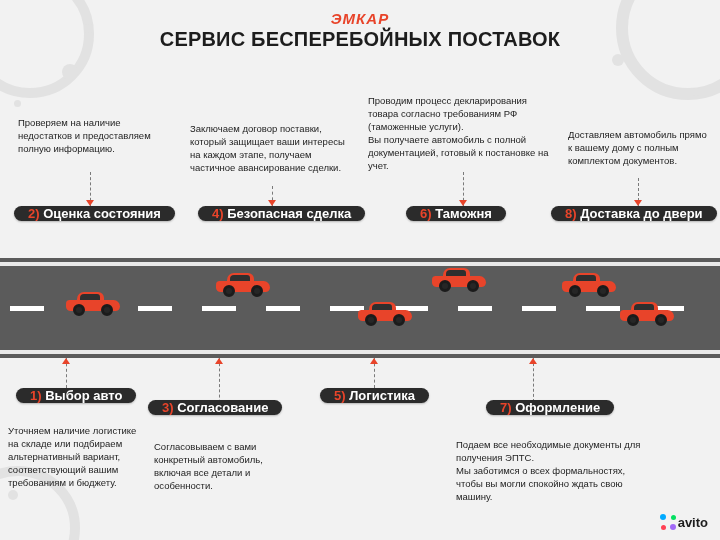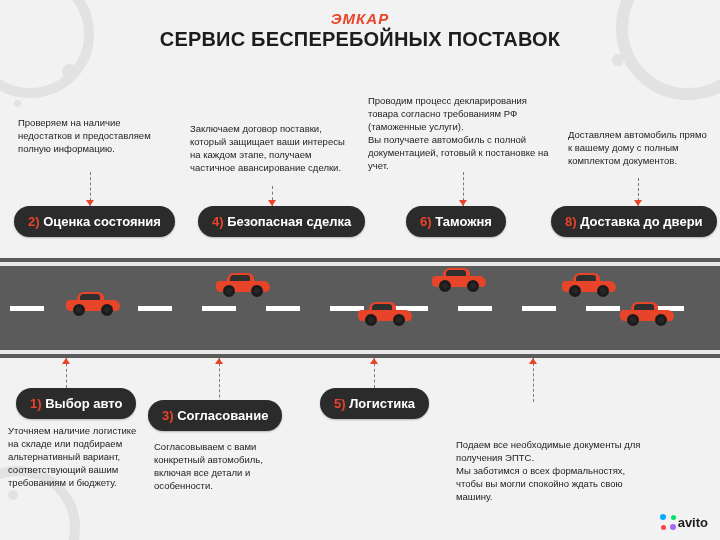--- a/index.html
+++ b/index.html
@@ -54,21 +54,21 @@
   .car .wheel{
     position:absolute;bottom:0;width:12px;height:12px;border-radius:50%;
     background:#262626;border:3px solid #1b1b1b;box-sizing:border-box;
   }
   .car .wheel.w1{left:7px;}
   .car .wheel.w2{left:35px;}
 
   
   .badge{
     position:absolute;background:#2b2b2b;color:#ffffff;border-radius:18px;
-    padding:8px 14px;font-size:13px;font-weight:bold;white-space:nowrap;
+    padding:0 14px;font-size:13px;font-weight:bold;white-space:nowrap;
     box-shadow:0 1px 2px rgba(0,0,0,0.25);
   }
   .badge .num{color:#e8442a;}
 
   
   .blurb{
     position:absolute;font-size:9.5px;line-height:13px;color:#1d1d1d;text-align:left;
   }
 
   
@@ -217,20 +217,24 @@
     <span>Выбор авто</span>
   </div>
   <div class="badge" style="left:148px;top:400px;">
     <span class="num">3)</span>
     <span>Согласование</span>
   </div>
   <div class="badge" style="left:320px;top:388px;">
     <span class="num">5)</span>
     <span>Логистика</span>
   </div>
+  <div class="badge" style="left:486px;top:400px;">
+    <span class="num">7)</span>
+    <span>Оформление</span>
+  </div>
 
   <div class="blurb" style="left:8px;top:424px;width:130px;">Уточняем наличие логистике на складе или подбираем альтернативный вариант, соответствующий вашим требованиям и бюджету.</div>
   <div class="blurb" style="left:154px;top:440px;width:130px;">Согласовываем с вами конкретный автомобиль, включая все детали и особенности.</div>
   <div class="blurb" style="left:456px;top:438px;width:190px;white-space:pre-line;">Подаем все необходимые документы для получения ЭПТС.
 Мы заботимся о всех формальностях, чтобы вы могли спокойно ждать свою машину.</div>
 
   <div class="avito">
     <div class="dots">
       <div class="d d1"></div>
         <div class="d d2"></div>

